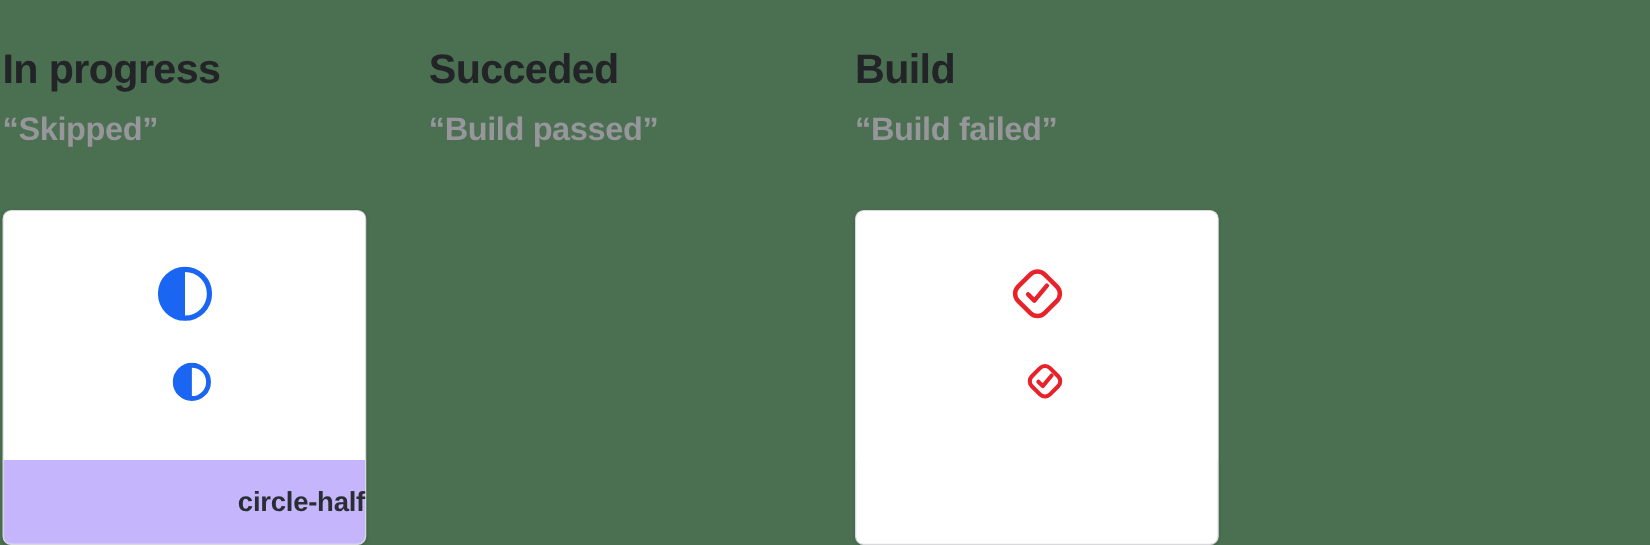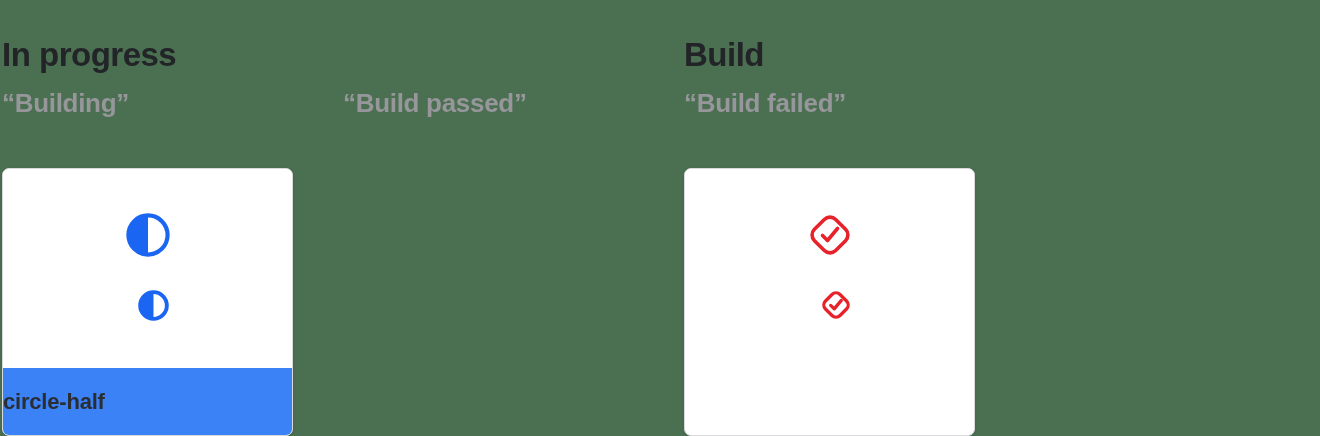--- a/index.html
+++ b/index.html
@@ -82,44 +82,44 @@
     height: 36px;
     display: flex;
     align-items: center;
     justify-content: center;
     transform: translateX(6px);
   }
   .card-footer {
     position: absolute;
     left: 0; right: 0; bottom: 0;
     height: 67px;
-    background: #3b82f6;
+    background: #c4b5fd;
     border-radius: 0 0 6px 6px;
     display: flex;
     align-items: center;
-    justify-content: flex-start;
+    justify-content: flex-end;
   }
   .footer-label {
     font-size: 22px;
     font-weight: 700;
     color: #2A2D32;
     letter-spacing: -0.2px;
   }
   svg { display: block; }
   .stroke { fill: none; stroke: var(--icon, #333); stroke-linecap: round; stroke-linejoin: round; }
   .fill   { fill: var(--icon, #333); stroke: none; }
 </style>
 </head>
 <body style="background: rgb(74, 111, 81);">
 
 <div class="row">
 
   <div class="column" style="--icon: #1A66F2;">
     <div class="col-title">In progress</div>
-    <div class="col-subtitle">“Building”</div>
+    <div class="col-subtitle">“Skipped”</div>
     <div class="card">
       <div class="card-body">
         <div class="icon-slot-large">
           <svg width="44" height="44" viewBox="0 0 40 40">
             <circle class="stroke" cx="20" cy="20" r="17.8" stroke-width="3.8"></circle>
             <path class="fill" d="M20 2.2 A17.8 17.8 0 0 0 20 37.8 Z"></path>
           </svg>
         </div>
         <div class="icon-slot-small">
           <svg width="31" height="31" viewBox="0 0 40 40">
@@ -128,20 +128,21 @@
           </svg>
         </div>
       </div>
       <div class="card-footer">
         <span class="footer-label">circle-half</span>
       </div>
     </div>
   </div>
 
   <div class="column" style="--icon: #0E8A1E;">
+    <div class="col-title">Succeded</div>
     <div class="col-subtitle">“Build passed”</div>
   </div>
 
   <div class="column" style="--icon: #E8222A;">
     <div class="col-title">Build</div>
     <div class="col-subtitle">“Build failed”</div>
     <div class="card">
       <div class="card-body">
         <div class="icon-slot-large">
           <svg width="48" height="48" viewBox="0 0 48 48">

